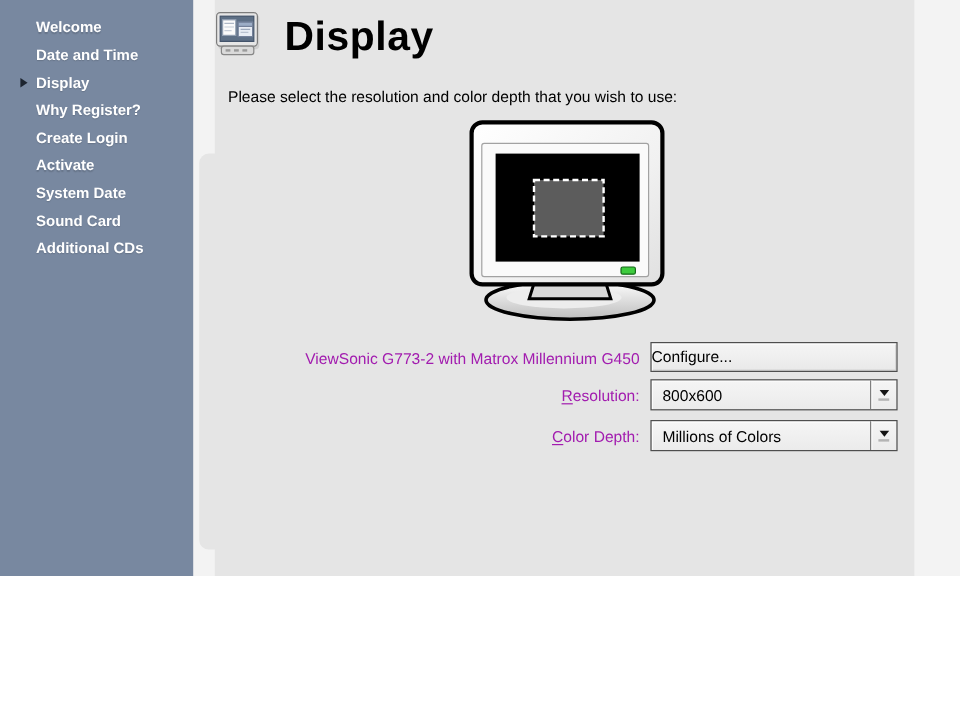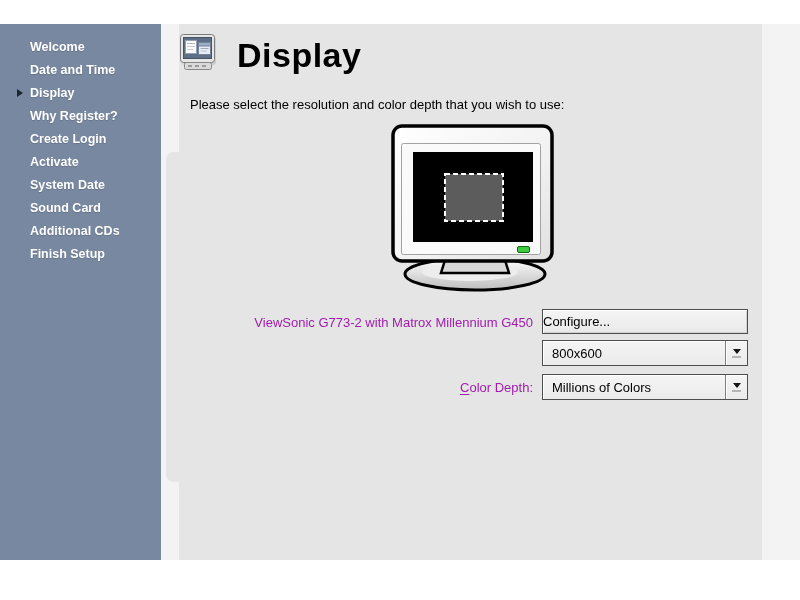--- a/index.html
+++ b/index.html
@@ -1,20 +1,19 @@
 <!DOCTYPE html>
 <html><head>
 <meta charset="utf-8">
 <style>
   html,body { margin:0; padding:0; }
   .screen {
-    position:relative; width:800px; height:536px; overflow:hidden;
+    position:relative; width:800px; height:480px; overflow:hidden;
     background:#f3f3f3;
     font-family:"Liberation Sans", sans-serif;
-    margin-top:24px;
     -webkit-font-smoothing:antialiased;
   }
 
   
   .sidebar {
     position:absolute; left:0; top:0; width:161px; height:600px;
     background:#7888a0;
   }
   .sidebar ul { list-style:none; margin:0; padding:0; position:absolute; top:12px; left:0; right:0; }
   .sidebar li {
@@ -110,21 +109,20 @@
       <li>
         <span class="nav-arrow"></span>
         <span>Display</span>
       </li>
       <li><span>Why Register?</span></li>
       <li><span>Create Login</span></li>
       <li><span>Activate</span></li>
       <li><span>System Date</span></li>
       <li><span>Sound Card</span></li>
       <li><span>Additional CDs</span></li>
-      <li><span>Finish Setup</span></li>
     </ul>
   </div>
 
   <div class="panel"></div>
   <div class="panel-lip"></div>
 
   <svg class="header-icon" width="38" height="44" viewBox="0 0 38 44">
     <rect x="3" y="4" width="34" height="29" rx="3" fill="#b9b9b9" opacity="0.5"></rect>
     <rect x="1.5" y="2.5" width="34" height="28" rx="3" fill="#e6e6e6" stroke="#7c7c7c"></rect>
     <rect x="4.5" y="5.5" width="28" height="21" fill="#5d6f85" stroke="#43536a"></rect>
@@ -164,20 +162,23 @@
     <rect x="25" y="30" width="120" height="90" fill="#000000"></rect>
     <rect x="57" y="52" width="58" height="47" fill="#5c5c5c" stroke="#ffffff" stroke-width="2" stroke-dasharray="5 3"></rect>
     <rect x="129.5" y="124.5" width="12" height="6" rx="1.5" fill="#3ecb3e" stroke="#146919"></rect>
   </svg>
 
   <div class="form-label" id="device-label">ViewSonic G773-2 with Matrox Millennium G450</div>
   <button class="gtk-button" id="configure-button">
     <span>Configure...</span>
   </button>
 
+  <div class="form-label" id="resolution-label">
+    <span class="u">R</span><span>esolution:</span>
+  </div>
   <div class="combo" id="resolution-combo">
     <span class="combo-value">800x600</span>
     <span class="combo-arrow-btn">
       <span class="combo-tri"></span>
       <span class="combo-dash"></span>
     </span>
   </div>
 
   <div class="form-label" id="depth-label">
     <span class="u">C</span><span>olor Depth:</span>

